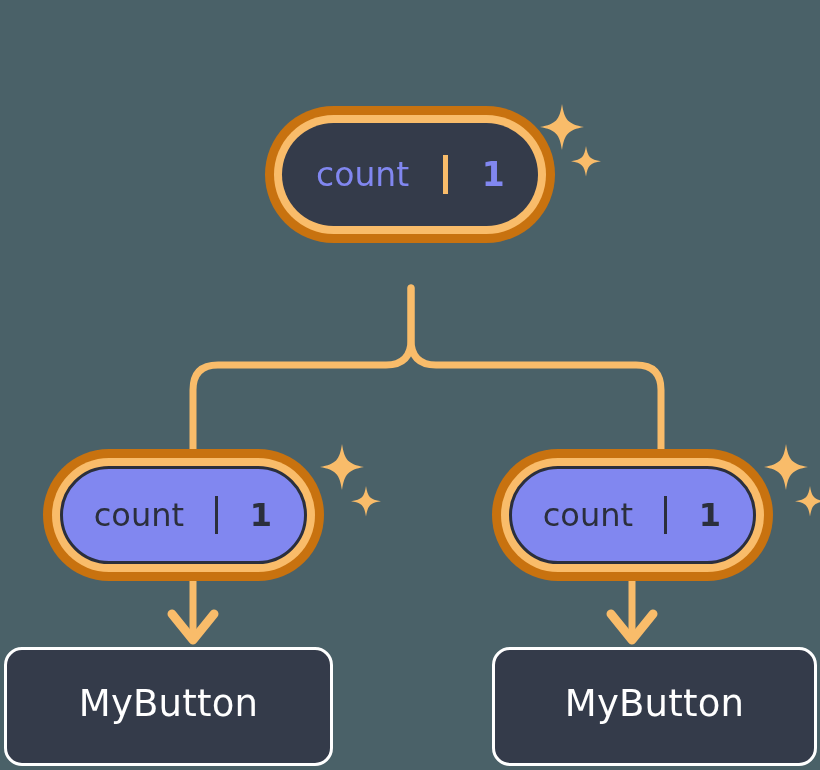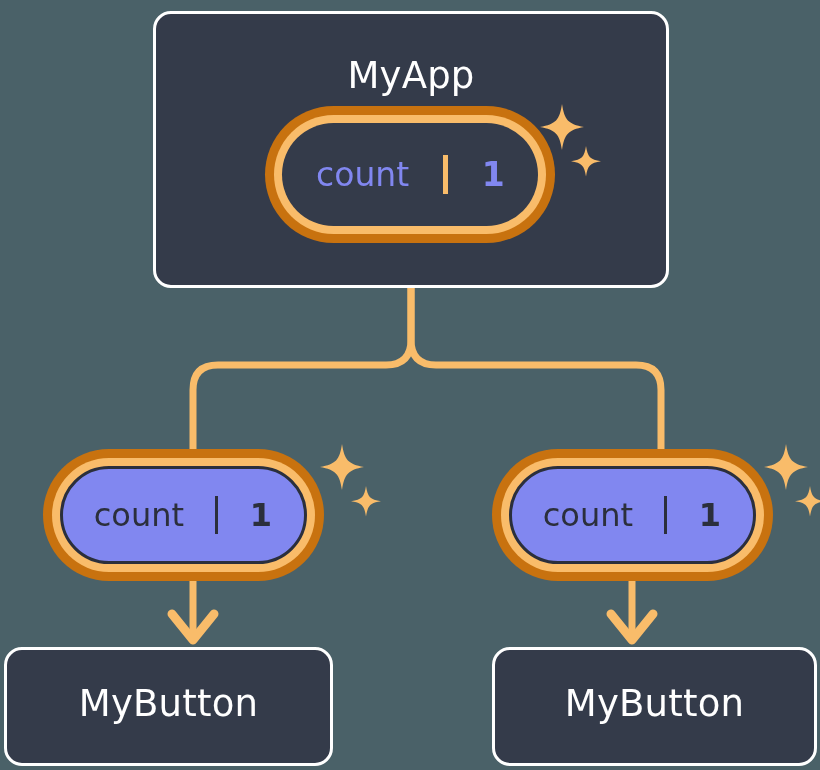--- a/index.html
+++ b/index.html
@@ -170,23 +170,20 @@
     <path d="M 411 288 L 411 340 Q 411 365 386 365 L 218 365 Q 193 365 193 390 L 193 449" fill="none" stroke="#f9bc6a" stroke-width="7" stroke-linecap="round" stroke-linejoin="round"></path>
     <path d="M 411 288 L 411 340 Q 411 365 436 365 L 636 365 Q 661 365 661 390 L 661 449" fill="none" stroke="#f9bc6a" stroke-width="7" stroke-linecap="round" stroke-linejoin="round"></path>
 
     <line x1="193" y1="581" x2="193" y2="640" stroke="#f9bc6a" stroke-width="7" stroke-linecap="butt"></line>
     <polyline points="172,614 193,640 214,614" fill="none" stroke="#f9bc6a" stroke-width="9" stroke-linecap="round" stroke-linejoin="round"></polyline>
 
     <line x1="632" y1="581" x2="632" y2="640" stroke="#f9bc6a" stroke-width="7" stroke-linecap="butt"></line>
     <polyline points="611,614 632,640 653,614" fill="none" stroke="#f9bc6a" stroke-width="9" stroke-linecap="round" stroke-linejoin="round"></polyline>
   </svg>
 
-  <div id="app-card" class="node-box">
-    <div class="node-title">MyApp</div>
-  </div>
 
   <div id="pill-app" class="pill">
     <div class="pill-inner">
       <div class="pill-body">
         <div class="pill-name">count</div>
         <div class="pill-value">1</div>
       </div>
     </div>
   </div>
 

